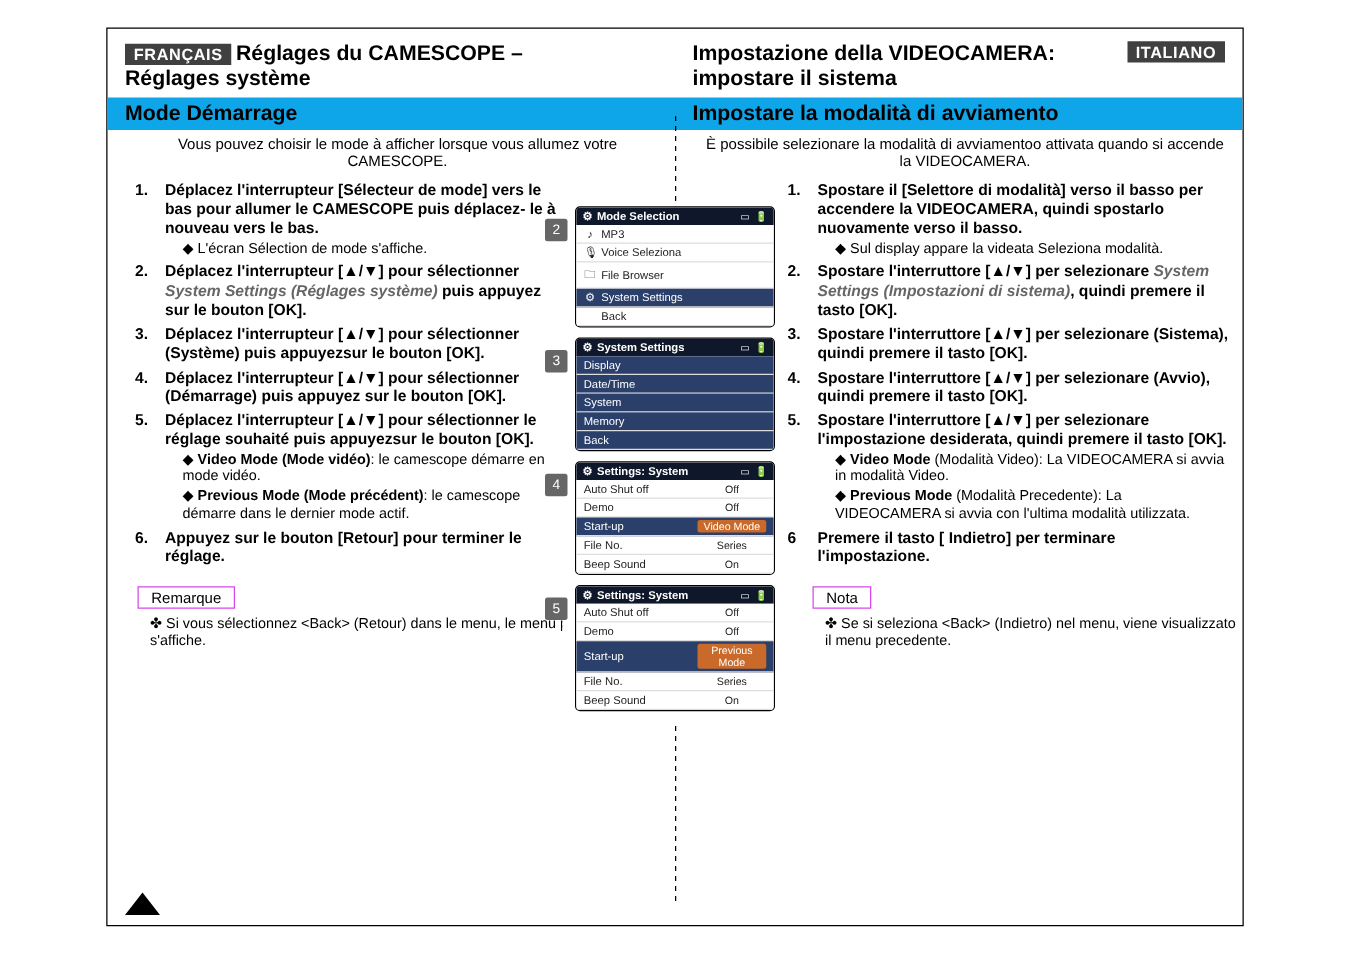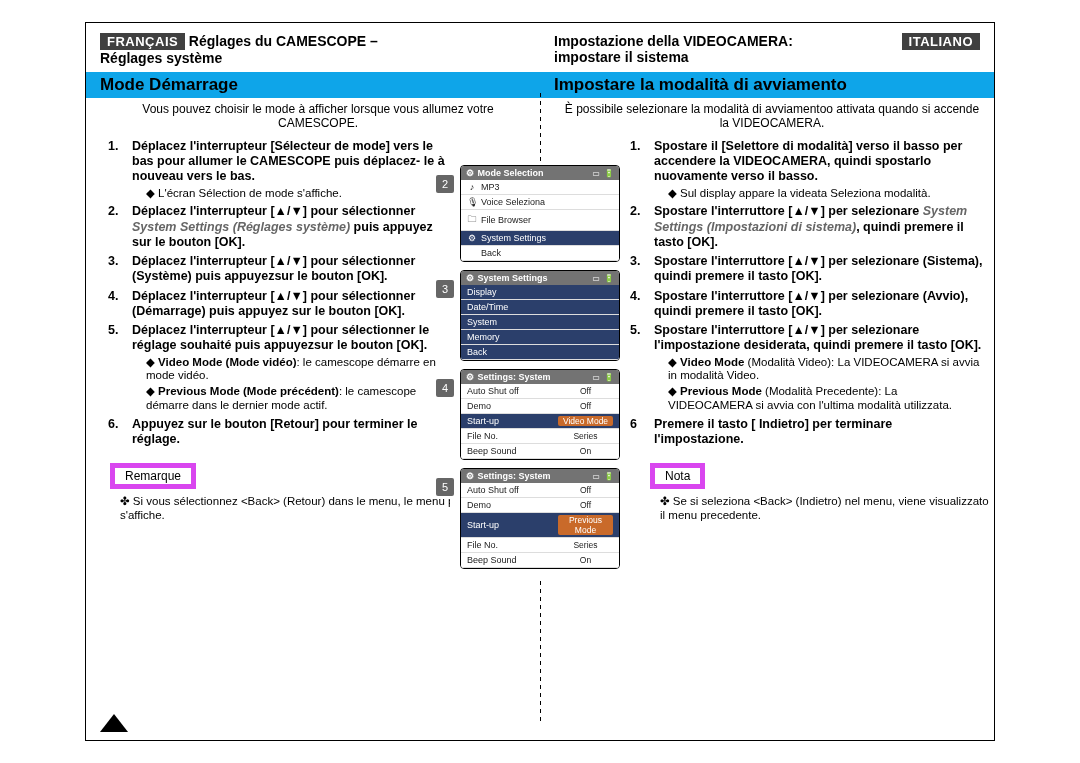--- a/index.html
+++ b/index.html
@@ -34,21 +34,21 @@
     display: inline-block;
     background: #404040;
     color: #fff;
     font-weight: bold;
     font-size: 13px;
     padding: 1px 7px;
     letter-spacing: 0.5px;
   }
   .lang-badge.right { float: right; }
   .title-line {
-    font-size: 14px;
+    font-size: 17px;
     font-weight: bold;
     line-height: 1.15;
   }
   .divider-v {
     position: absolute;
     left: 50%;
     top: 70px;
     bottom: 18px;
     width: 1px;
     background: repeating-linear-gradient(to bottom, #000 0 4px, transparent 4px 8px);
@@ -87,21 +87,21 @@
   .sub {
     font-size: 11.5px;
     padding: 0 0 0 14px;
     line-height: 1.2;
     margin-top: 2px;
   }
   .sub .diamond::before { content: "◆ "; }
   .sub .plus::before { content: "✤ "; }
   .note-label {
     display: inline-block;
-    border: 5px solid #d946ef;
+    border: 1px solid #d946ef;
     padding: 1px 10px 1px 10px;
     margin: 8px 0 4px 24px;
     font-size: 12px;
   }
 
   
   .screens {
     position: absolute;
     left: 50%;
     transform: translateX(-50%);
@@ -128,21 +128,21 @@
     line-height: 18px;
     border-radius: 2px;
   }
   .screen-box {
     border: 1px solid #000;
     border-radius: 4px;
     overflow: hidden;
     font-size: 9px;
   }
   .screen-title {
-    background: #737373;
+    background: #0f172a;
     color: #fff;
     padding: 2px 4px;
     display: flex;
     justify-content: space-between;
     align-items: center;
   }
   .screen-title .t { font-weight: bold; font-size: 9px; }
   .screen-title .icons { font-size: 8px; letter-spacing: 1px; }
   .screen-list { background: #fff; }
   .screen-row {

